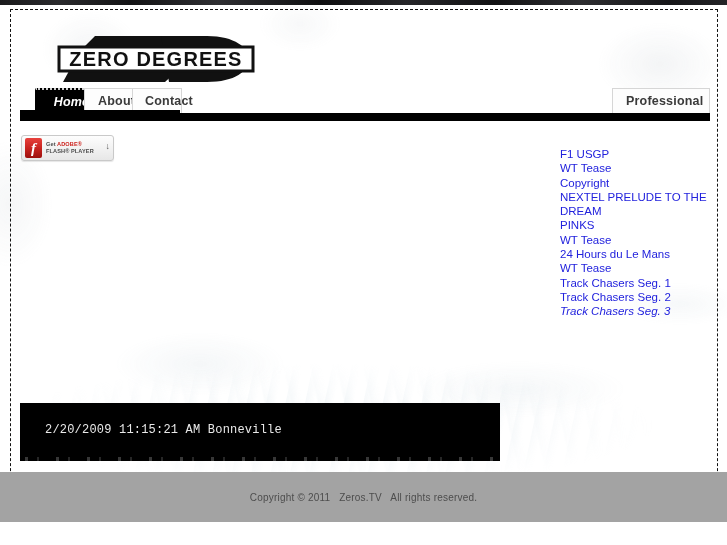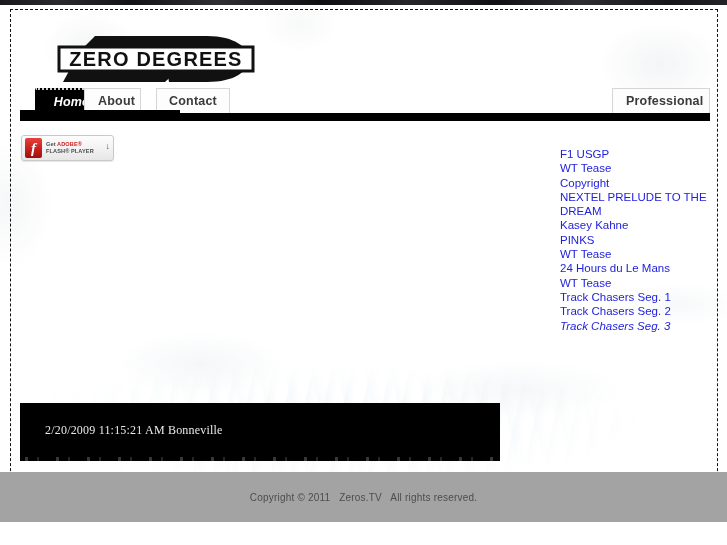--- a/index.html
+++ b/index.html
@@ -141,21 +141,21 @@
     letter-spacing: 0.2px;
   }
   .tab.active {
     background: #000000;
     color: #ffffff;
     border: 1px solid #000000;
     border-top: 2px dotted #cfcfcf;
   }
   #tab-home    { left: 35px;  width: 73px; font-style: italic; }
   #tab-about   { left: 84px;  width: 57px; }
-  #tab-contact { left: 156px; width: 74px; padding-left: 12px; }
+  #tab-contact { left: 132px; width: 50px; padding-left: 12px; }
   #tab-professional { left: 612px; width: 98px; }
 
   .nav-bar-black {
     position: absolute;
     left: 20px; top: 113px;
     width: 690px;
     height: 8px;
     background: #000000;
   }
   .nav-bar-black::after {
@@ -252,21 +252,21 @@
     position: absolute;
     left: 20px; top: 282px;
     width: 480px;
     height: 58px;
     background: #000000;
   }
   .video-timestamp {
     position: absolute;
     left: 25px; top: 20px;
     color: #e9e9e9;
-    font-family: Liberation Serif, serif;
+    font-family: Liberation Mono, monospace;
     font-size: 12px;
     letter-spacing: 0.2px;
     white-space: nowrap;
   }
   .video-noise {
     position: absolute;
     left: 0; bottom: 0;
     width: 480px;
     height: 4px;
     background:
@@ -348,21 +348,20 @@
         <span>FLASH® PLAYER</span>
       </span>
       <span class="flash-arrow">↓</span>
     </div>
 
     <div class="link-list" id="link-list">
         <a style="color: rgb(34, 34, 221);">F1 USGP</a>
         <a style="color: rgb(34, 34, 221);">WT Tease</a>
         <a style="color: rgb(34, 34, 221);">Copyright</a>
         <a style="color: rgb(34, 34, 221);">NEXTEL PRELUDE TO THE DREAM</a>
-        <a style="color: rgb(34, 34, 221);">Kasey Kahne</a>
         <a style="color: rgb(34, 34, 221);">PINKS</a>
         <a style="color: rgb(34, 34, 221);">WT Tease</a>
         <a style="color: rgb(34, 34, 221);">24 Hours du Le Mans</a>
         <a style="color: rgb(34, 34, 221);">WT Tease</a>
         <a style="color: rgb(34, 34, 221);">Track Chasers Seg. 1</a>
         <a style="color: rgb(34, 34, 221);">Track Chasers Seg. 2</a>
         <a style="color: rgb(34, 34, 221); font-style: italic;">Track Chasers Seg. 3</a>
       </div>
 
     <div class="video-box">

